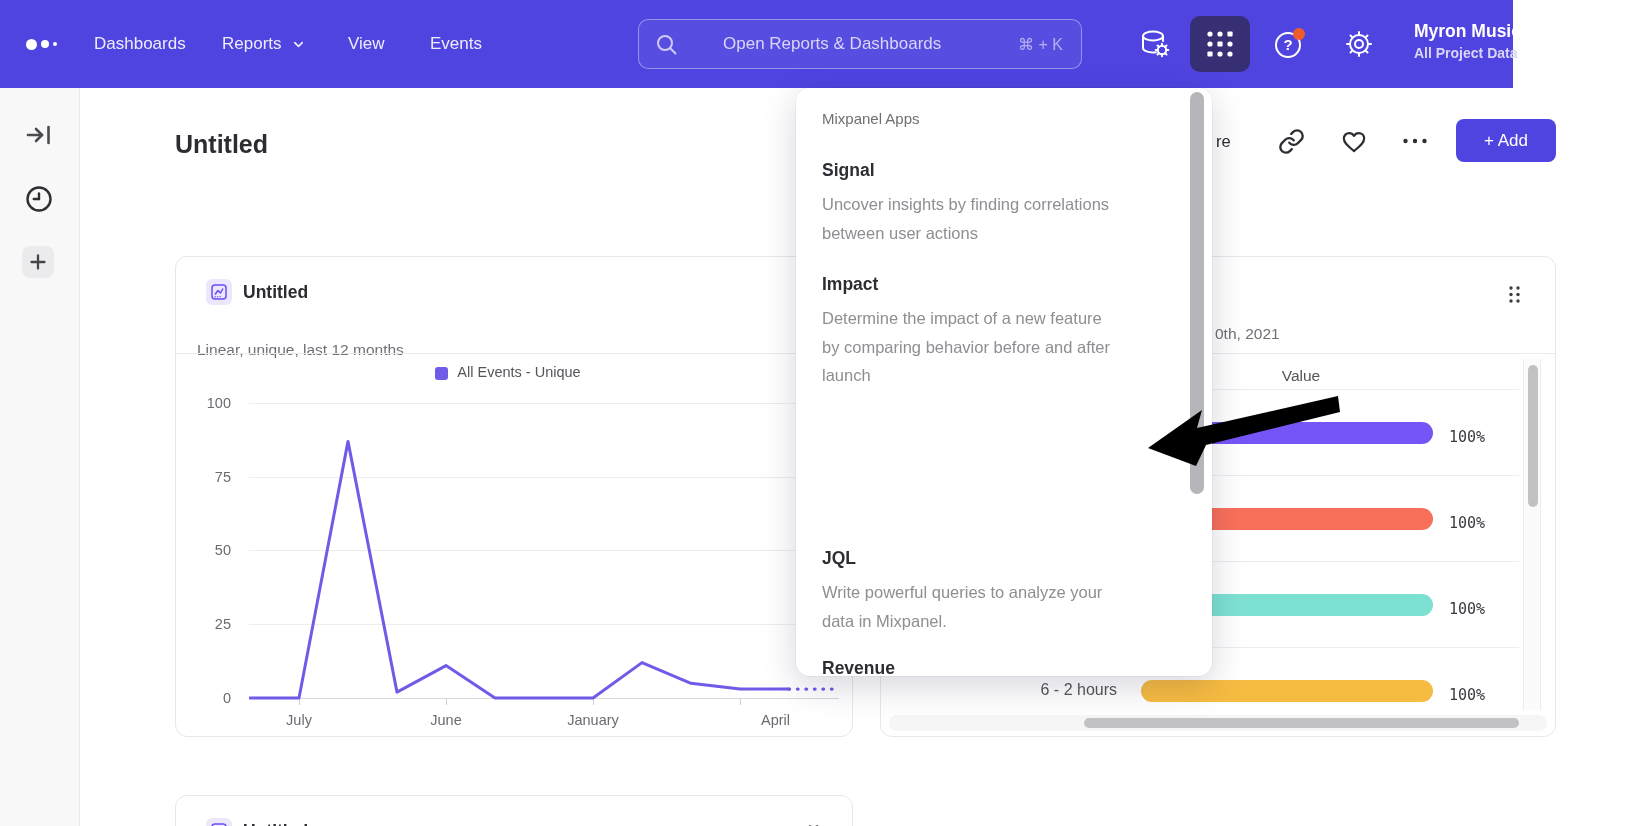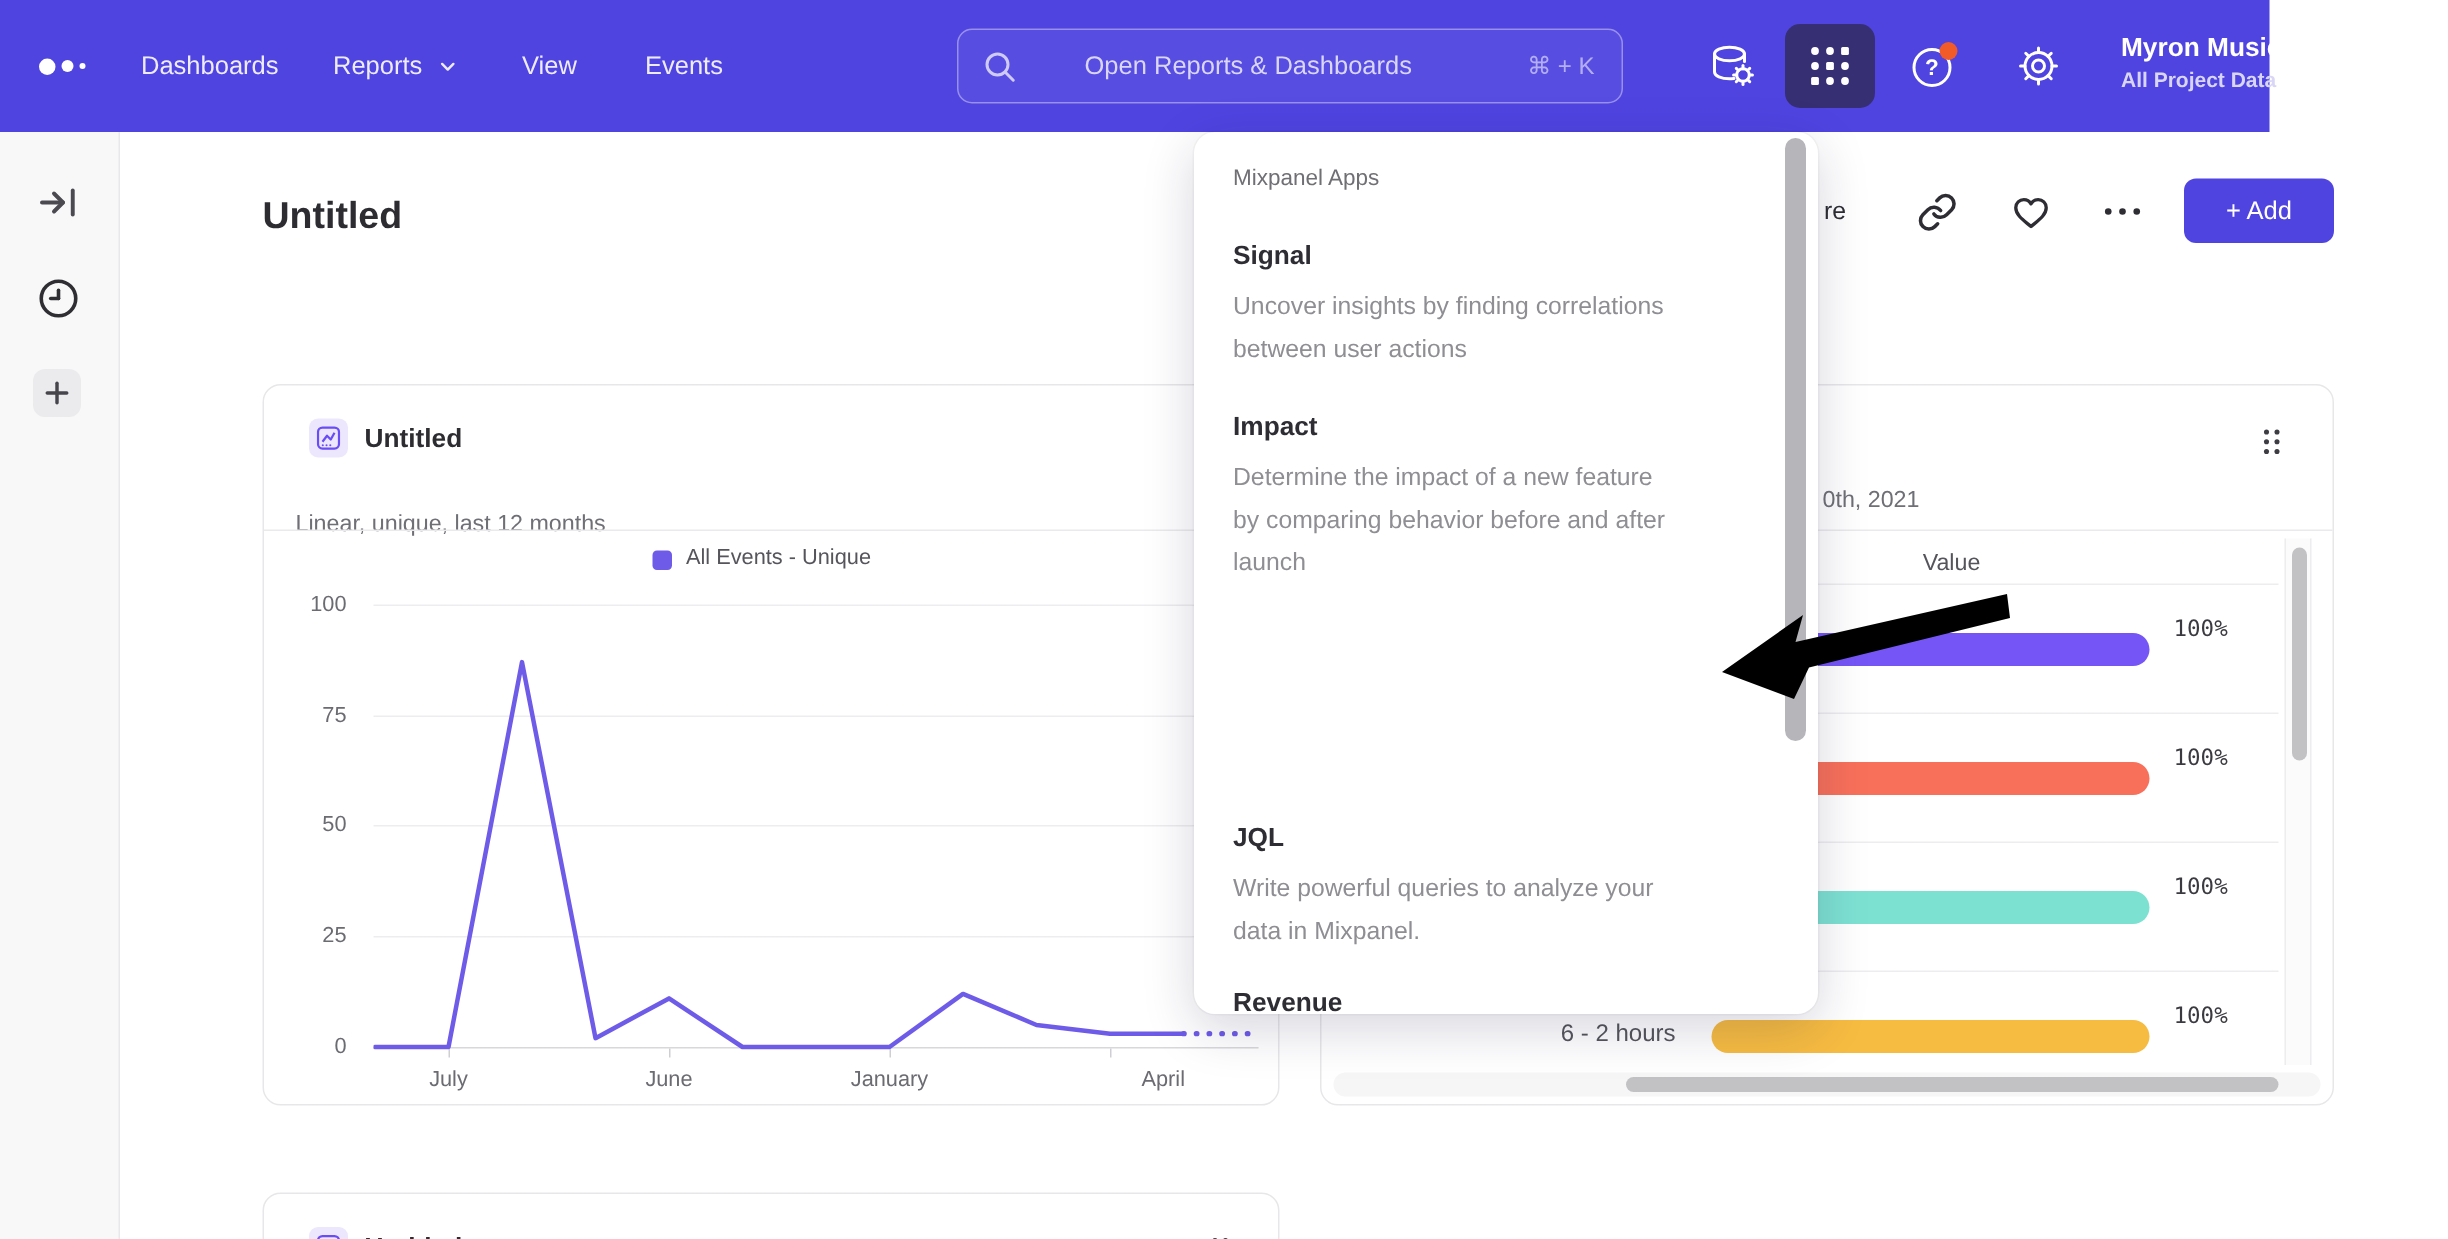--- a/index.html
+++ b/index.html
@@ -57,21 +57,21 @@
   .ytick { position:absolute; width:40px; left:15px; height:20px; line-height:20px; text-align:right; font-size:14.5px; color:#6b6b72; }
   .xtickmark { position:absolute; width:1px; height:6px; top:442px; background:#cfcfd3; }
   .xtick { position:absolute; width:100px; top:455px; text-align:center; font-size:14.5px; color:#6b6b72; }
   #line-svg { position:absolute; left:73px; top:143px; }
 
   
   .val-header { position:absolute; left:320px; top:110px; width:200px; text-align:center; font-size:15.5px; color:#55555b; cursor:pointer; }
   .trow { position:absolute; left:8px; width:630px; height:86px; border-top:1px solid #ededef; }
   .trow-label { position:absolute; left:0; top:33px; width:228px; text-align:right; font-size:16px; color:#55555b; }
   .tbar { position:absolute; left:252px; top:32px; width:292px; height:22px; border-radius:11px; }
-  .tval { position:absolute; left:560px; top:20px; font-size:15px; color:#3a3a40; font-family:"DejaVu Sans Mono", monospace; }
+  .tval { position:absolute; left:560px; top:38px; font-size:15px; color:#3a3a40; font-family:"DejaVu Sans Mono", monospace; }
   .vscroll-gutter { position:absolute; right:14px; top:102px; bottom:26px; width:18px; border-left:1px solid #ededef; border-right:1px solid #ededef; background:#fbfbfc; }
   .vscroll-thumb { position:absolute; left:4px; top:6px; width:10px; height:142px; background:#c2c2c5; border-radius:5px; cursor:pointer; }
   .hscroll-track { position:absolute; left:8px; right:8px; top:458px; height:16px; background:#f6f6f7; border-radius:8px; }
   .hscroll-thumb { position:absolute; left:195px; width:435px; top:3px; height:10px; background:#c2c2c5; border-radius:5px; cursor:pointer; }
 
   
   .dropdown { position:absolute; left:796px; top:88px; width:416px; height:588px; background:#fff; border-radius:14px;
               box-shadow:0 10px 34px rgba(25,25,70,.18), 0 0 0 1px rgba(0,0,0,.03); z-index:50; overflow:hidden; }
   .dd-header { position:absolute; left:26px; top:22px; font-size:15px; color:#6f6f74; }
   .dd-item { position:absolute; left:26px; width:372px; cursor:pointer; }

